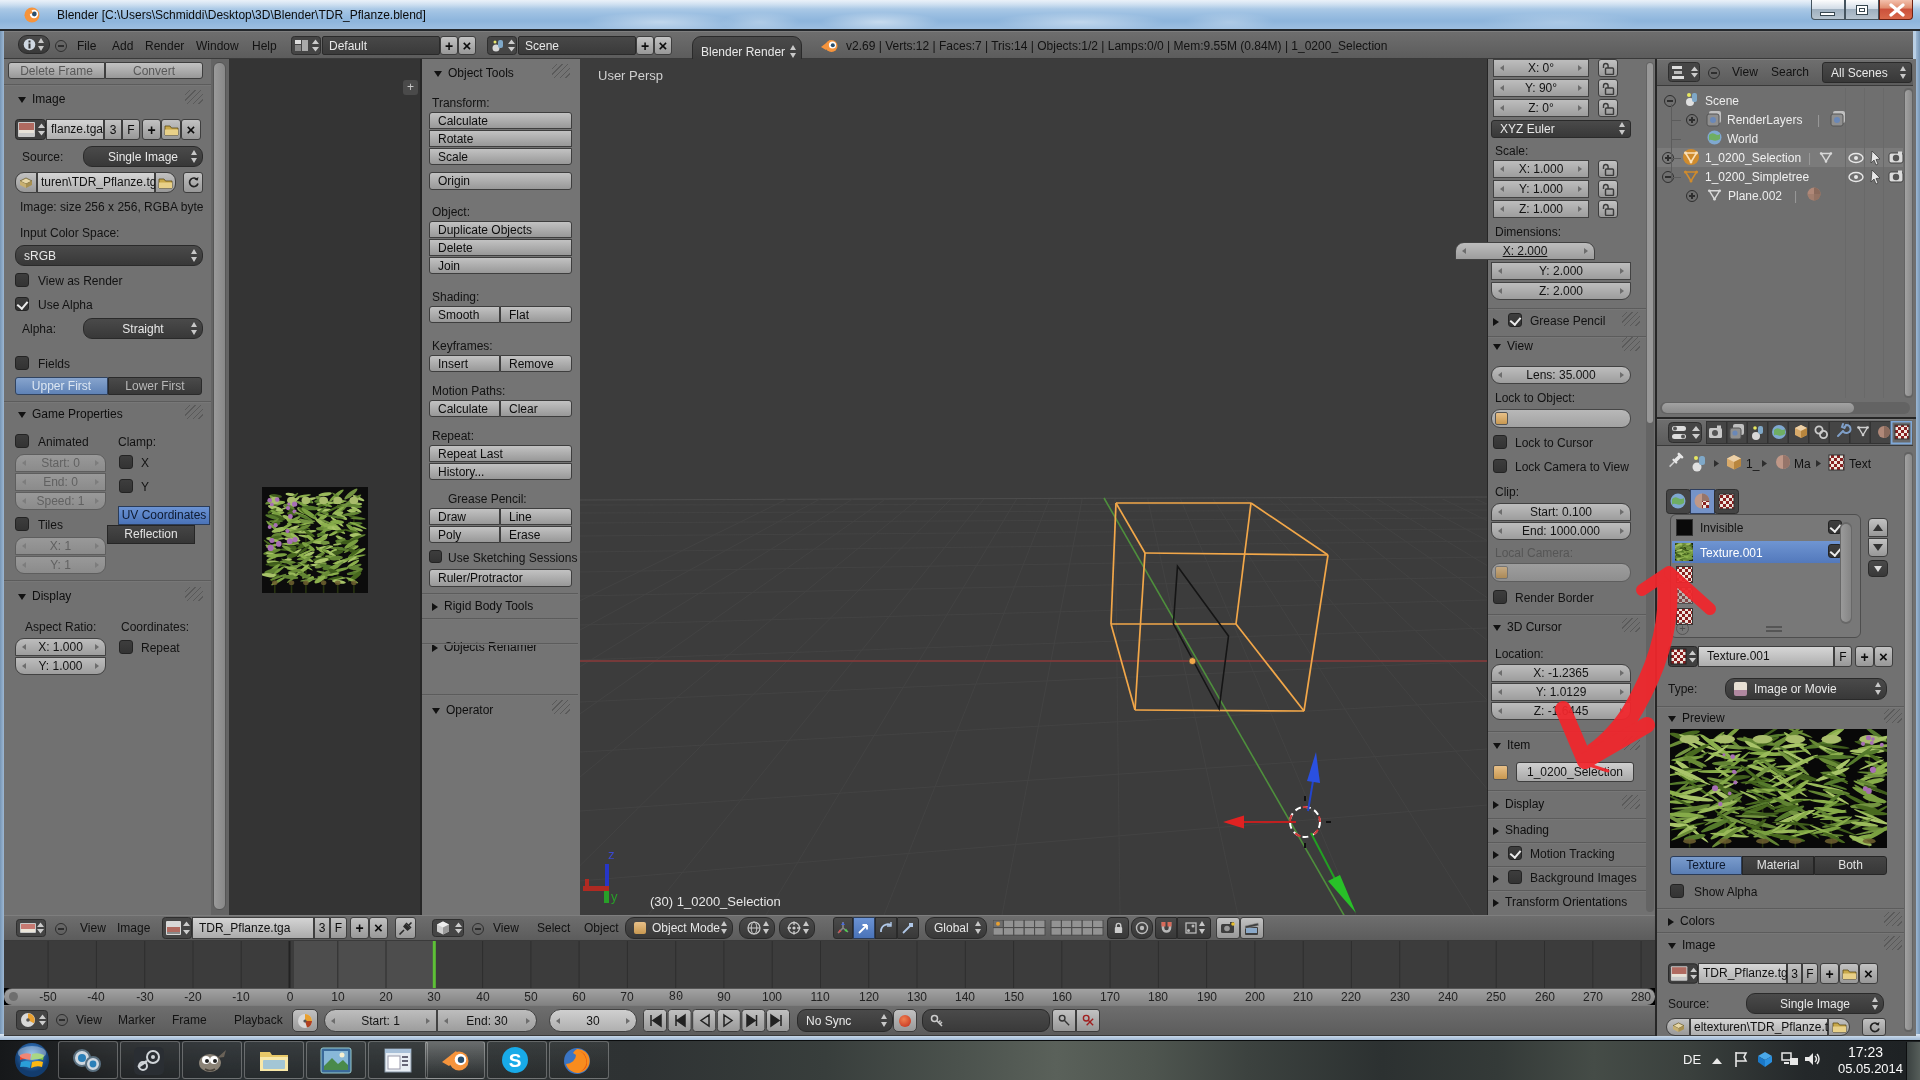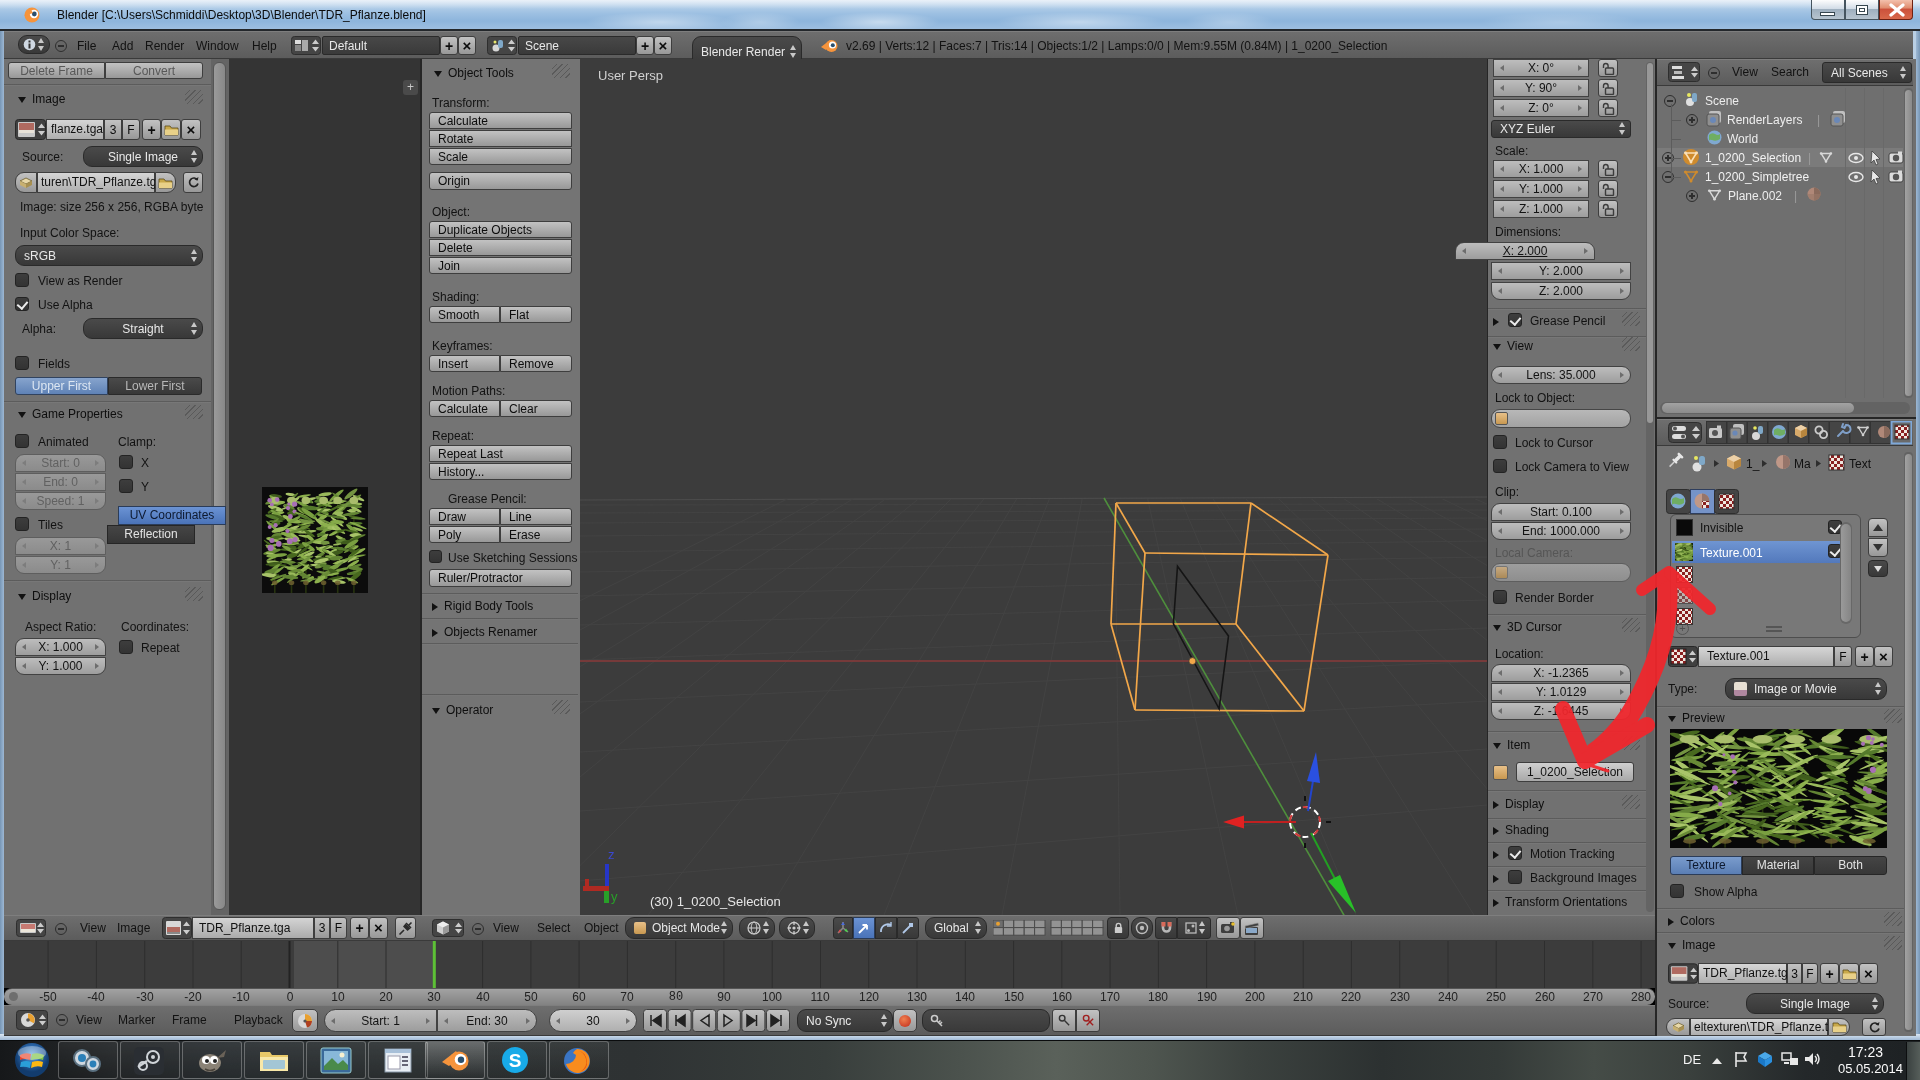--- a/index.html
+++ b/index.html
@@ -181,21 +181,21 @@
 <div class="chk" style="left:15px;top:434px;"></div>
     <div class="txt" style="left:38px;top:435px;">Animated</div>
 <div class="txt" style="left:118px;top:435px;">Clamp:</div>
 <div class="sliderd" style="left:15px;top:454px;width:91px;height:18px;border-radius:9px 9px 0 0;">Start: 0</div>
 <div class="sliderd" style="left:15px;top:473px;width:91px;height:18px;border-radius:0;">End: 0</div>
 <div class="sliderd" style="left:15px;top:492px;width:91px;height:18px;border-radius:0 0 9px 9px;">Speed: 1</div>
 <div class="chk" style="left:119px;top:455px;"></div>
     <div class="txt" style="left:141px;top:456px;">X</div>
 <div class="chk" style="left:119px;top:479px;"></div>
     <div class="txt" style="left:141px;top:480px;">Y</div>
-<div class="a" style="left:118px;top:506px;width:108px;height:19px;background:linear-gradient(#6b93d4,#4a73b8);border:1px solid #2b3c58;font-size:12px;color:#0e1a30;text-align:center;line-height:17px;">UV Coordinates</div>
+<div class="a" style="left:118px;top:506px;width:92px;height:19px;background:linear-gradient(#6b93d4,#4a73b8);border:1px solid #2b3c58;font-size:12px;color:#0e1a30;text-align:center;line-height:17px;">UV Coordinates</div>
 <div class="a" style="left:107px;top:525px;width:88px;height:19px;background:linear-gradient(#454545,#363636);border:1px solid #262626;font-size:12px;color:#e2e2e2;text-align:center;line-height:17px;">Reflection</div>
 <div class="chk" style="left:15px;top:517px;"></div>
     <div class="txt" style="left:38px;top:518px;">Tiles</div>
 <div class="sliderd" style="left:15px;top:537px;width:91px;height:18px;border-radius:9px 9px 0 0;">X: 1</div>
 <div class="sliderd" style="left:15px;top:556px;width:91px;height:18px;border-radius:0 0 9px 9px;">Y: 1</div>
 <div class="sep" style="left:4px;top:580px;width:207px;"></div>
 <div class="ph" style="left:18px;top:589px;">Display</div>
 <div class="corner" style="left:185px;top:587px;"></div>
 <div class="txt" style="left:25px;top:620px;">Aspect Ratio:</div>
 <div class="txt" style="left:121px;top:620px;">Coordinates:</div>
@@ -508,21 +508,21 @@
 <div class="btn" style="left:429px;top:508px;width:71px;height:17px;border-radius:3px 0 0 0;">Draw</div>
 <div class="btn" style="left:500px;top:508px;width:72px;height:17px;border-radius:0 3px 0 0;">Line</div>
 <div class="btn" style="left:429px;top:526px;width:71px;height:17px;border-radius:0 0 0 3px;">Poly</div>
 <div class="btn" style="left:500px;top:526px;width:72px;height:17px;border-radius:0 0 3px 0;">Erase</div>
 <div class="chk" style="left:429px;top:550px;width:13px;height:13px;"></div>
     <div class="txt" style="left:448px;top:551px;">Use Sketching Sessions</div>
 <div class="btn" style="left:429px;top:569px;width:143px;height:18px;border-radius:3px;">Ruler/Protractor</div>
 <div class="sep" style="left:422px;top:593px;width:156px;"></div>
 <div class="phr" style="left:432px;top:599px;">Rigid Body Tools</div>
 <div class="sep" style="left:422px;top:618px;width:156px;"></div>
-<div class="phr" style="left:432px;top:625px;">Objects Renamer</div>
+<div class="phr" style="left:432px;top:640px;">Objects Renamer</div>
 <div class="sep" style="left:422px;top:643px;width:156px;"></div>
 <div class="sep" style="left:422px;top:694px;width:156px;"></div>
 <div class="ph" style="left:432px;top:703px;">Operator</div>
 <div class="corner" style="left:552px;top:700px;"></div>
 <div class="a" style="left:580px;top:59px;width:907px;height:856px;background:#3c3c3c;"></div>
 <svg style="left:580px;top:59px;" width="907" height="856" viewBox="0 0 907 856">
       <defs>
         <clipPath id="below">
           <rect x="0" y="440" width="907" height="416"></rect>
         </clipPath>

